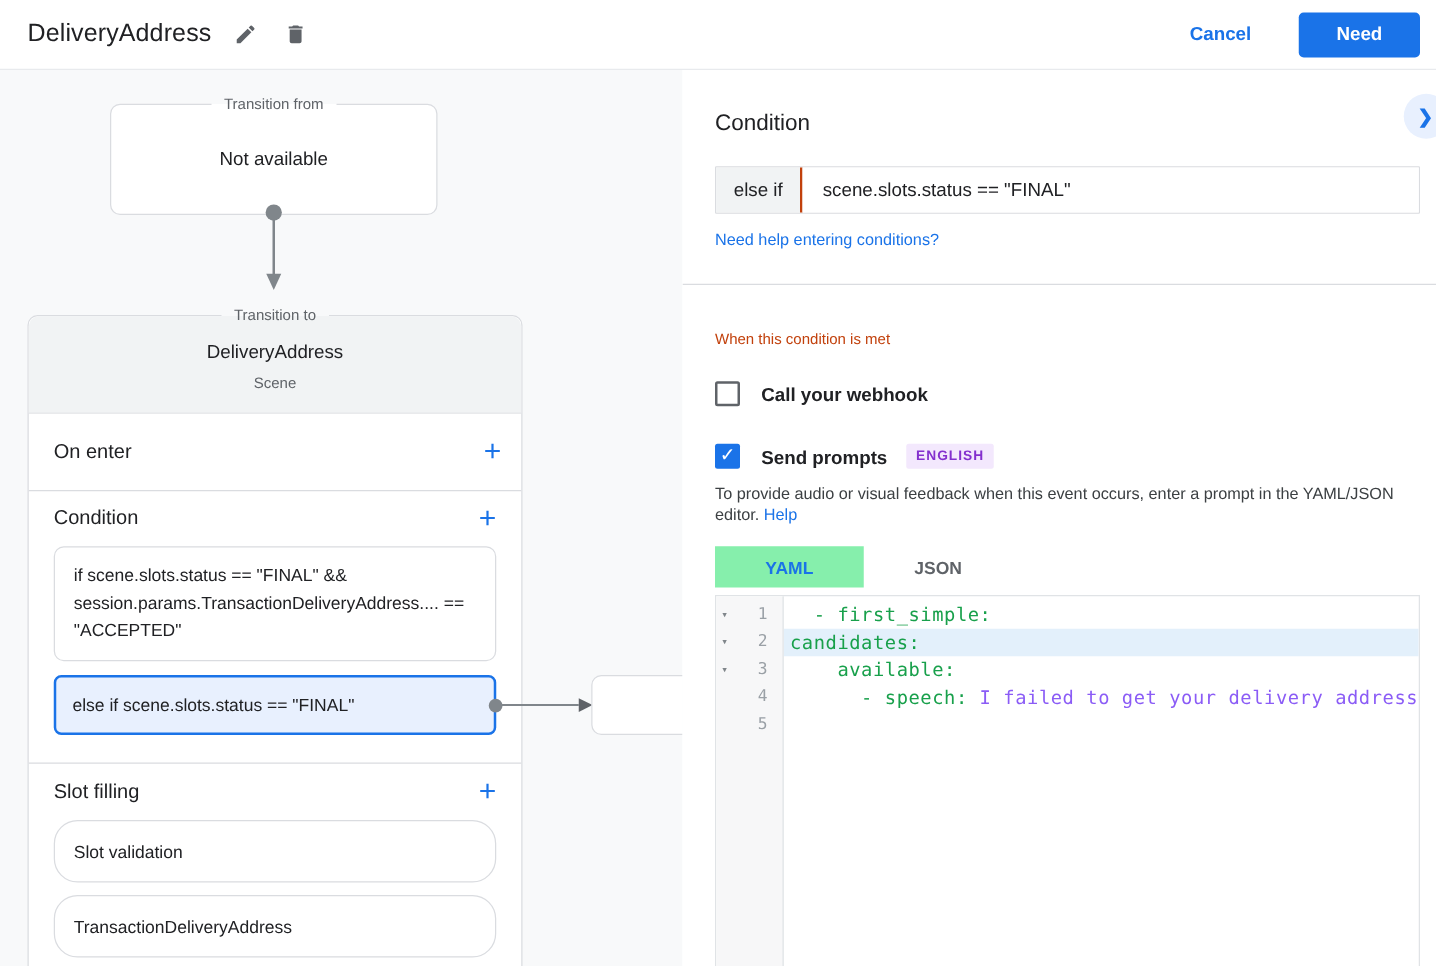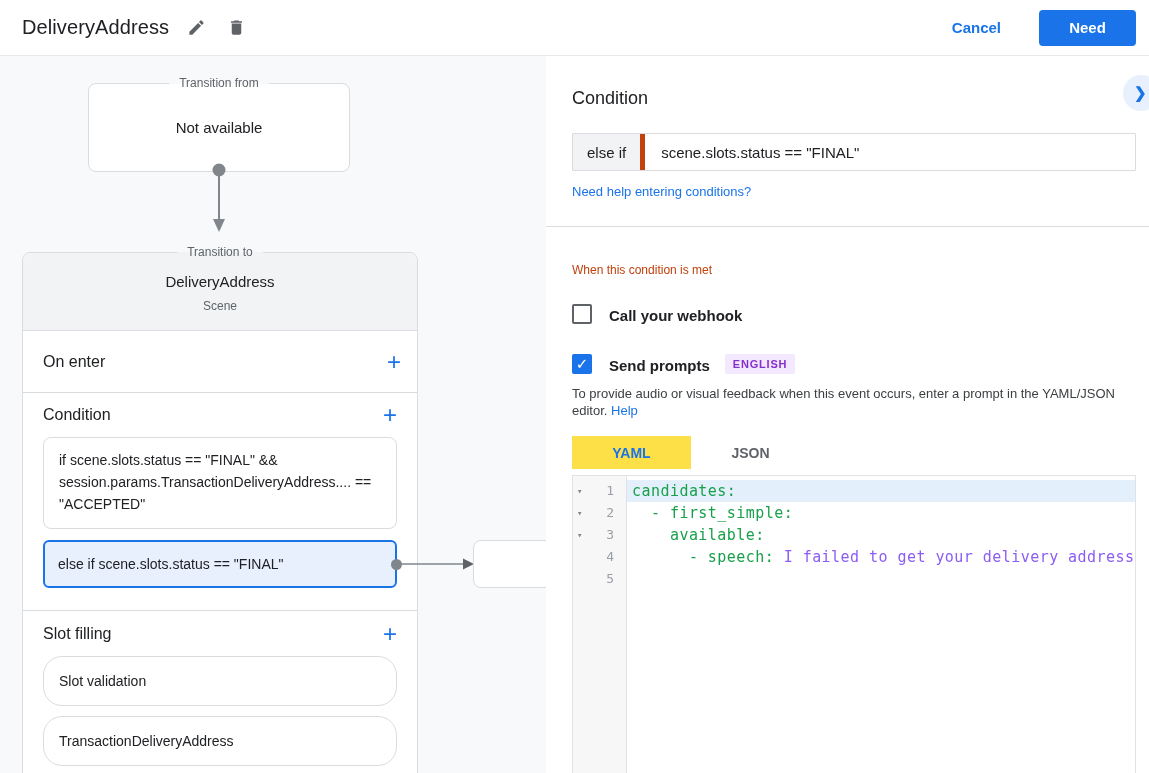--- a/index.html
+++ b/index.html
@@ -54,41 +54,41 @@
   .slot-box { background: #fff; border: 1px solid #dadce0; border-radius: 19px; padding: 13px 15px; font-size: 14px; line-height: 22px; color: #202124; height: 50px; cursor: pointer; }
   .slot-box + .slot-box { margin-top: 10px; }
 
   .target-box { position: absolute; left: 473px; top: 484px; width: 85px; height: 48px; background: #fff; border: 1px solid #dadce0; border-radius: 8px; }
 
   
   .panel-title { font-size: 18px; font-weight: 400; color: #202124; margin-top: 31px; line-height: 22px; }
   .collapse-btn { position: absolute; top: 19px; right: -10px; width: 36px; height: 36px; border-radius: 50%; background: #e8f0fe; border: none; cursor: pointer; color: #1a73e8; font-size: 15px; font-weight: 700; text-align: left; padding-left: 11px; }
 
   .cond-row { display: flex; margin-top: 24px; border: 1px solid #dadce0; border-radius: 1px; height: 38px; }
-  .cond-op { background: #f1f3f4; border-right: 5px solid #c2410c; padding: 0 14px; display: flex; align-items: center; font-size: 15px; color: #202124; flex: none; }
+  .cond-op { background: #f1f3f4; border-right: 2px solid #c2410c; padding: 0 14px; display: flex; align-items: center; font-size: 15px; color: #202124; flex: none; }
   .cond-expr { flex: 1; display: flex; align-items: center; padding: 0 16px; font-size: 15px; color: #202124; background: #fff; }
 
   .help-link { display: inline-block; margin-top: 13px; font-size: 13px; color: #1a73e8; text-decoration: none; }
   .divider { border: none; border-top: 1px solid #dadce0; margin: 26px -13px 0 -26px; }
   .when-title { font-size: 12px; font-weight: 400; color: #c2410c; margin-top: 32px; line-height: 22px; }
 
   .check-row { display: flex; align-items: flex-end; margin-top: 23px; cursor: pointer; }
   .check-row.prompts { margin-top: 30px; }
   .checkbox { width: 20px; height: 20px; border-radius: 2px; flex: none; }
   .checkbox.unchecked { border: 2px solid #5f6368; background: #fff; }
   .checkbox.checked { background: #1a73e8; color: #fff; font-size: 15px; font-weight: 700; display: flex; align-items: center; justify-content: center; line-height: 20px; }
   .check-label { font-size: 15px; font-weight: 600; color: #202124; margin-left: 17px; }
   .lang-badge { margin-left: 15px; background: #f3e8fd; color: #8430ce; font-size: 11px; font-weight: 700; letter-spacing: 0.8px; padding: 4px 8px; border-radius: 2px; }
 
   .desc { margin-top: 11px; font-size: 13px; line-height: 17px; color: #3c4043; max-width: 562px; }
   .desc a { color: #1a73e8; text-decoration: none; }
 
   .tabs { display: flex; margin-top: 17px; }
   .tab { width: 119px; height: 33px; display: flex; align-items: center; justify-content: center; font-size: 14px; font-weight: 600; cursor: pointer; color: #5f6368; }
-  .tab.active { background: #fde047; color: #1a73e8; }
+  .tab.active { background: #86efac; color: #1a73e8; }
 
   .editor { display: flex; margin-top: 6px; border: 1px solid #e0e3e6; height: 320px; background: #fff; }
   .gutter { width: 54px; flex: none; background: #f7f7f8; border-right: 1px solid #e0e3e6; padding-top: 4px; }
   .gutter-row { position: relative; height: 22px; text-align: right; padding-right: 12px; font-family: "DejaVu Sans Mono", "Liberation Mono", monospace; font-size: 13px; line-height: 22px; color: #9aa0a6; }
   .fold { position: absolute; left: 4px; top: 0; font-size: 9px; color: #80868b; line-height: 22px; cursor: pointer; }
   .code { flex: 1; padding-top: 4px; font-family: "DejaVu Sans Mono", "Liberation Mono", monospace; font-size: 15px; letter-spacing: 0.45px; line-height: 22px; overflow: hidden; }
   .code-row { height: 22px; white-space: pre; padding-left: 5px; }
   .code-row.hl { background: #e3f0fb; }
   .tok-key { color: #18a04b; }
   .tok-plain { color: #8b5cf6; text-align: right; }
@@ -214,21 +214,21 @@
 
     <div class="editor">
       <div class="gutter">
         <div class="gutter-row"><span class="fold">▾</span><span>1</span></div>
         <div class="gutter-row"><span class="fold">▾</span><span>2</span></div>
         <div class="gutter-row"><span class="fold">▾</span><span>3</span></div>
         <div class="gutter-row"><span>4</span></div>
         <div class="gutter-row"><span>5</span></div>
       </div>
       <div class="code">
+        <div class="code-row"><span class="tok-key">  - first_simple:</span><span class="tok-plain"></span></div>
         <div class="code-row hl"><span class="tok-key">candidates:</span><span class="tok-plain"></span></div>
-        <div class="code-row"><span class="tok-key">  - first_simple:</span><span class="tok-plain"></span></div>
         <div class="code-row"><span class="tok-key">    available:</span><span class="tok-plain"></span></div>
         <div class="code-row"><span class="tok-key">      - speech:</span><span class="tok-plain"> I failed to get your delivery address</span></div>
         <div class="code-row"><span class="tok-key"></span><span class="tok-plain"></span></div>
       </div>
     </div>
   </div>
 </div>
 
 </body></html>

